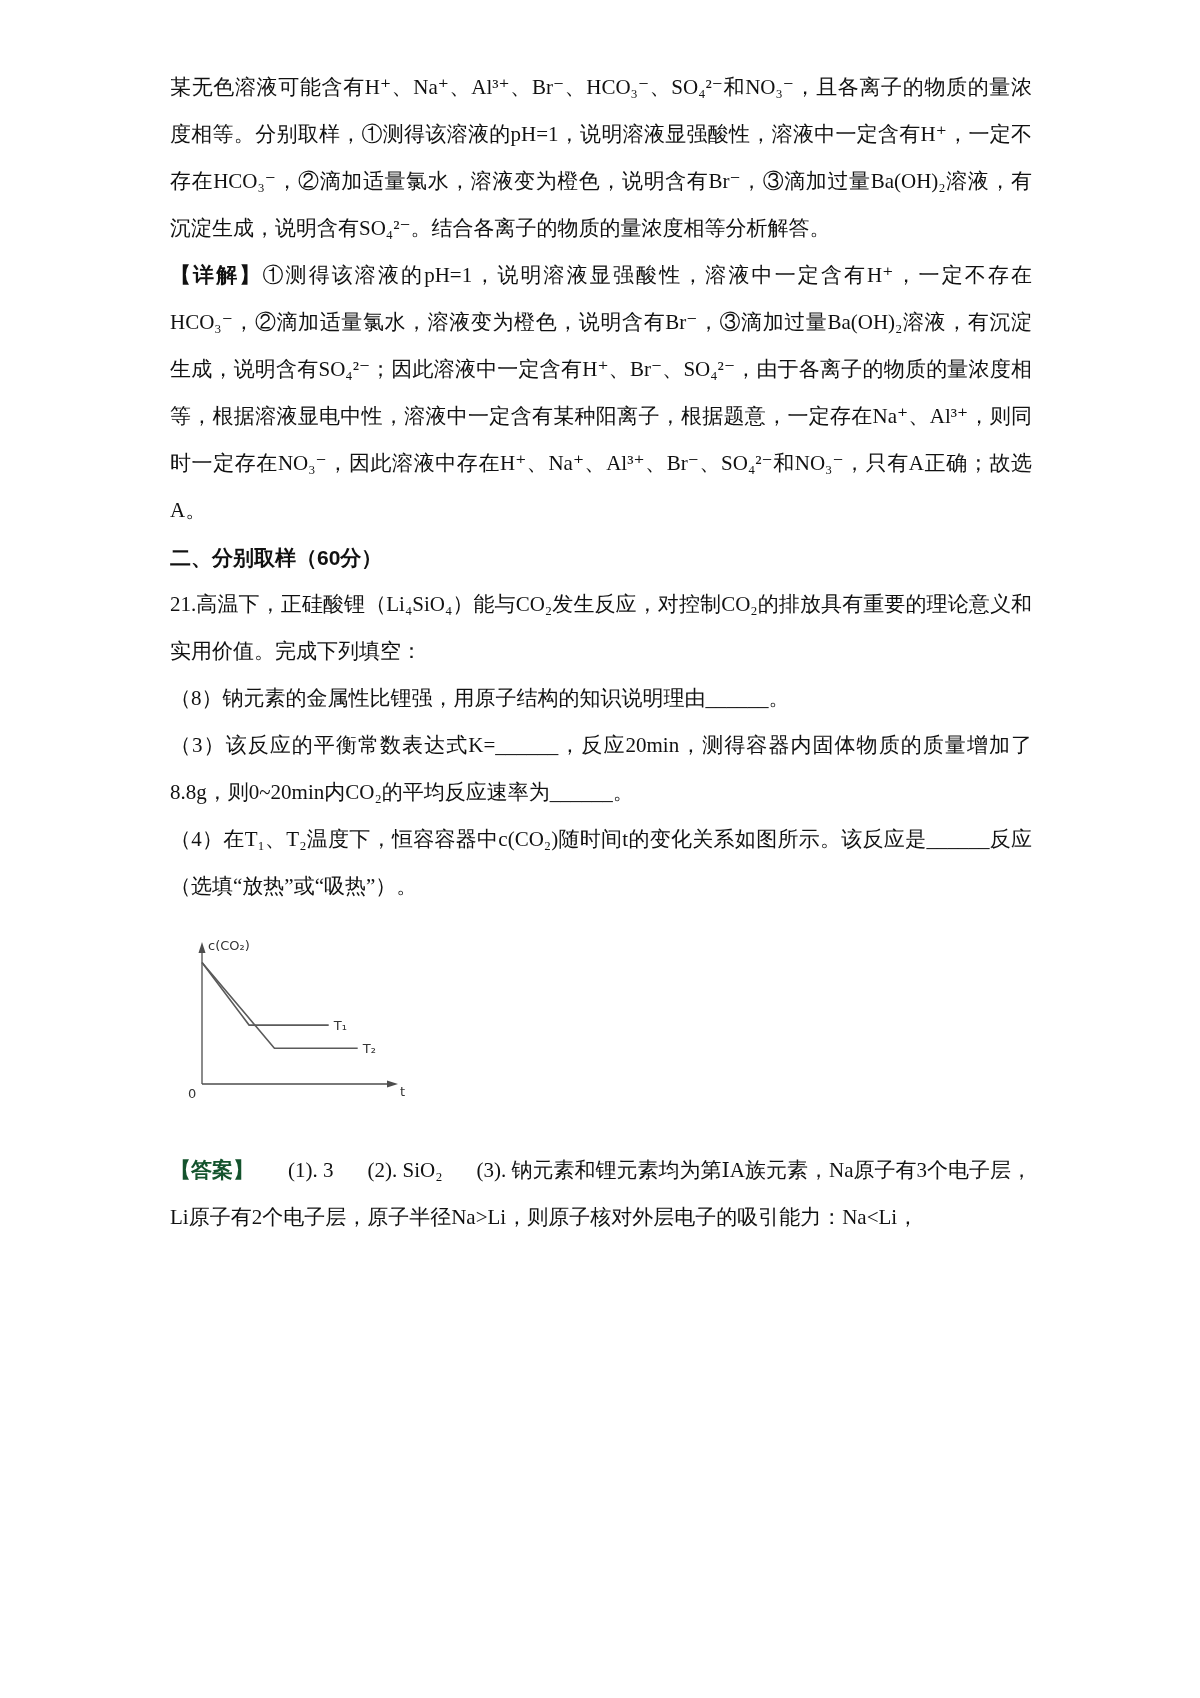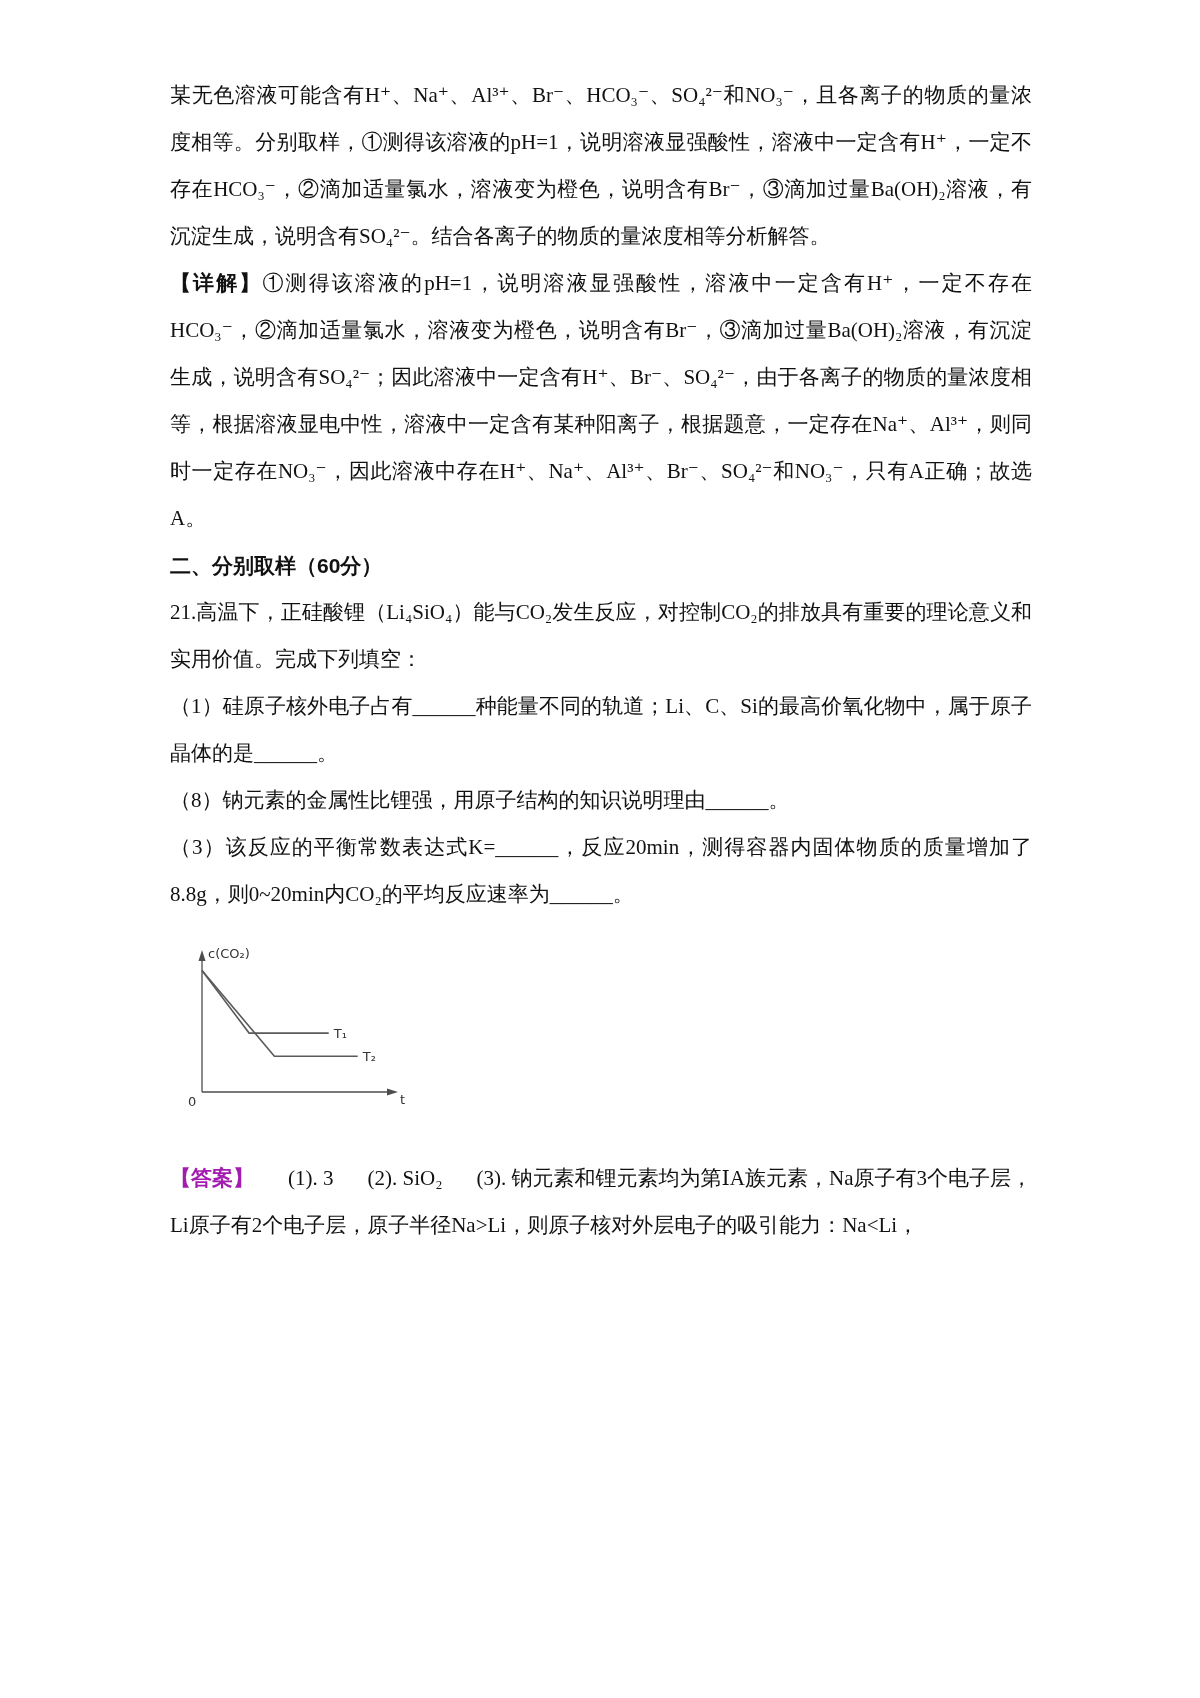--- a/index.html
+++ b/index.html
@@ -1,38 +1,38 @@
 <!DOCTYPE html>
 <html><head>
 <meta charset="utf-8">
 <style>
   * { margin: 0; padding: 0; box-sizing: border-box; }
   html, body { background: #ffffff; }
   .page {
     position: relative;
     width: 1200px;
     height: 1516px;
-    margin: 16px auto;
+    margin: 8px auto;
     background: #ffffff;
     padding: 56px 168px 0 170px;
     font-family: "Liberation Serif", "DejaVu Serif", serif;
     font-size: 21px;
     line-height: 47px;
     color: #111111;
     overflow: hidden;
   }
   .para { text-align: justify; margin: 0; }
   .bold { font-weight: bold; }
   .section-header {
     font-family: "Liberation Sans", "DejaVu Sans", sans-serif;
     font-weight: bold;
     text-align: left;
   }
   .answer-label {
-    color: #a21caf;
+    color: #14532d;
     font-weight: bold;
     margin-right: 34px;
   }
   .answer-item { margin-right: 34px; }
   .rev-arrow {
     display: inline-block;
     vertical-align: middle;
     margin: 0 2px;
     line-height: 0;
   }
@@ -52,27 +52,27 @@
 <div class="page">
 
   <p class="para">某无色溶液可能含有H⁺、Na⁺、Al³⁺、Br⁻、HCO₃⁻、SO₄²⁻和NO₃⁻，且各离子的物质的量浓度相等。分别取样，①测得该溶液的pH=1，说明溶液显强酸性，溶液中一定含有H⁺，一定不存在HCO₃⁻，②滴加适量氯水，溶液变为橙色，说明含有Br⁻，③滴加过量Ba(OH)₂溶液，有沉淀生成，说明含有SO₄²⁻。结合各离子的物质的量浓度相等分析解答。</p>
 
   <p class="para"><span class="bold">【详解】</span><span>①测得该溶液的pH=1，说明溶液显强酸性，溶液中一定含有H⁺，一定不存在HCO₃⁻，②滴加适量氯水，溶液变为橙色，说明含有Br⁻，③滴加过量Ba(OH)₂溶液，有沉淀生成，说明含有SO₄²⁻；因此溶液中一定含有H⁺、Br⁻、SO₄²⁻，由于各离子的物质的量浓度相等，根据溶液显电中性，溶液中一定含有某种阳离子，根据题意，一定存在Na⁺、Al³⁺，则同时一定存在NO₃⁻，因此溶液中存在H⁺、Na⁺、Al³⁺、Br⁻、SO₄²⁻和NO₃⁻，只有A正确；故选A。</span></p>
 
   <p class="para section-header">二、分别取样（60分）</p>
 
   <p class="para">21.高温下，正硅酸锂（Li₄SiO₄）能与CO₂发生反应，对控制CO₂的排放具有重要的理论意义和实用价值。完成下列填空：</p>
 
-  <p class="para">（1）硅原子核外电子占有______种能量不同的轨道；Li、C、Si的最高价氧化物中，属于原子晶体的是______。</p>
 
   <p class="para">（8）钠元素的金属性比锂强，用原子结构的知识说明理由______。</p>
 
 
   <p class="para">（3）该反应的平衡常数表达式K=______，反应20min，测得容器内固体物质的质量增加了8.8g，则0~20min内CO₂的平均反应速率为______。</p>
 
+  <p class="para">（4）在T₁、T₂温度下，恒容容器中c(CO₂)随时间t的变化关系如图所示。该反应是______反应（选填“放热”或“吸热”）。</p>
 
   <div class="chart-block">
     <svg id="chart-svg" width="250" height="180" viewBox="0 0 250 180">
 
       <line class="axis" x1="24" y1="150" x2="212" y2="150"></line>
       <line class="axis" x1="24" y1="150" x2="24" y2="16"></line>
       <polygon class="axis-fill" points="220,150 209,146.5 209,153.5"></polygon>
       <polygon class="axis-fill" points="24,8 20.5,19 27.5,19"></polygon>
       <text class="clabel" x="30" y="16">c(CO₂)</text>
       <text class="clabel" x="10" y="164">0</text>

